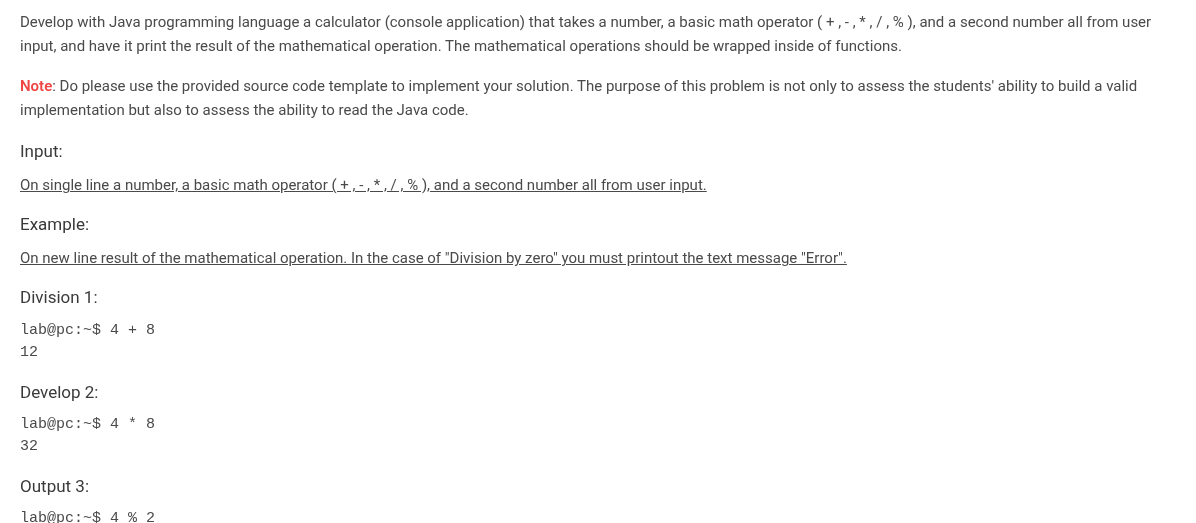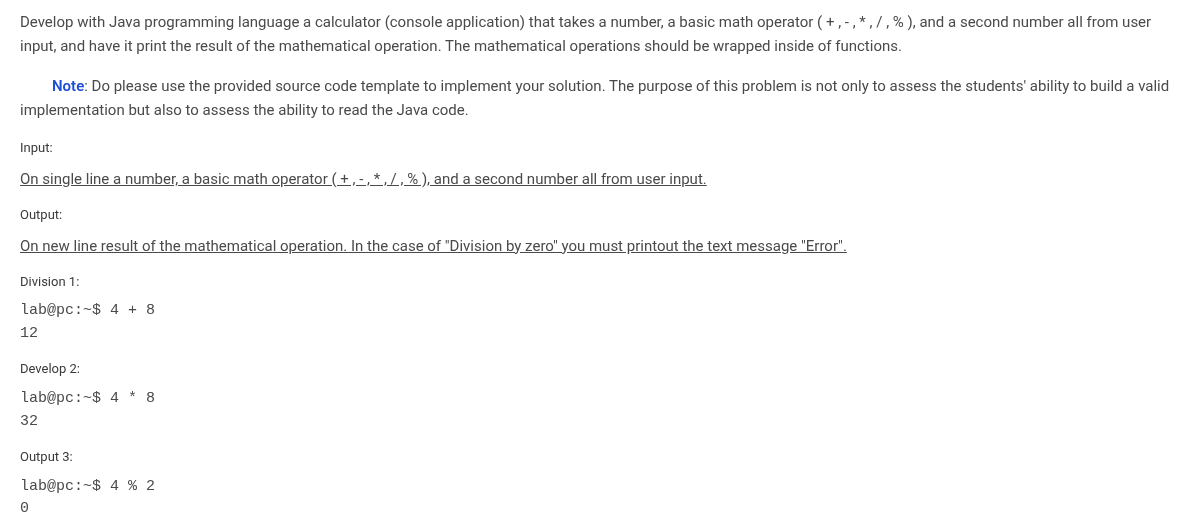--- a/index.html
+++ b/index.html
@@ -15,26 +15,25 @@
       font-size: 15px;
       line-height: 1.6;
       width: 1196px;
     }
     p {
       margin-bottom: 16px;
       color: #4a4a4a;
     }
     .note-label {
       font-weight: 600;
-      color: #1d4ed8;
-      margin-left: 32px;
+      color: #ef4444;
     }
     h3 {
       font-weight: 400;
-      font-size: 13px;
+      font-size: 17px;
       color: #3a3a3a;
       margin-bottom: 8px;
       margin-top: 4px;
     }
     .section-desc {
       margin-bottom: 14px;
       text-decoration: underline;
     }
     pre {
       font-family: "Courier New", Courier, monospace;
@@ -53,21 +52,21 @@
 
 <p>Develop with Java programming language a calculator (console application) that takes a number, a basic math operator ( + , - , * , / , % ), and a second number all from user input, and have it print the result of the mathematical operation. The mathematical operations should be wrapped inside of functions.</p>
 
 <p>
   <span class="note-label">Note</span><span>: Do please use the provided source code template to implement your solution. The purpose of this problem is not only to assess the students' ability to build a valid implementation but also to assess the ability to read the Java code.</span>
 </p>
 
 <h3>Input:</h3>
 <p class="section-desc">On single line a number, a basic math operator ( + , - , * , / , % ), and a second number all from user input.</p>
 
-<h3>Output:</h3>
+<h3>Example:</h3>
 <p class="section-desc">On new line result of the mathematical operation. In the case of "Division by zero" you must printout the text message "Error".</p>
 
 <h3>Division 1:</h3>
 <pre><code>lab@pc:~$ 4 + 8
 12</code></pre>
 
 <h3>Develop 2:</h3>
 <pre><code>lab@pc:~$ 4 * 8
 32</code></pre>
 

